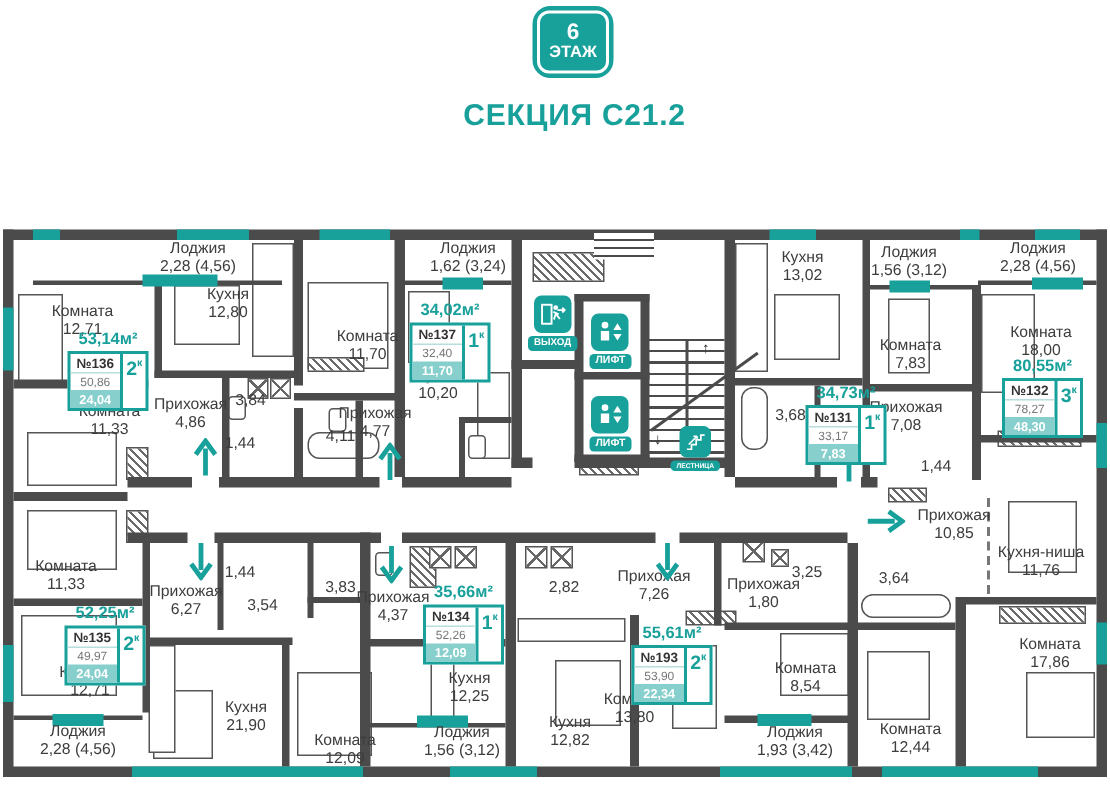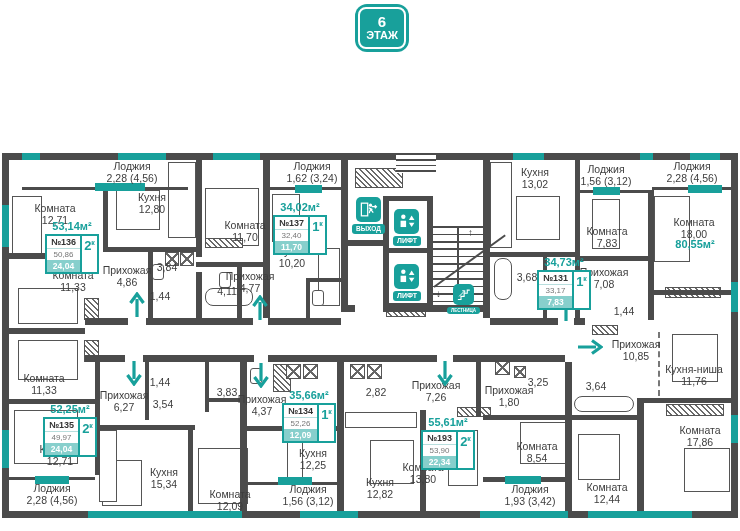--- a/index.html
+++ b/index.html
@@ -56,20 +56,21 @@
 <body>
 
 <div id="plan">
 
   <div id="floor-badge">
     <div class="inner">
       <span class="n">6</span>
       <span class="t">ЭТАЖ</span>
     </div>
   </div>
+  <div id="section-title">СЕКЦИЯ С21.2</div>
 
   <div class="w" style="left:2px;top:153px;width:736px;height:7px"></div>
   <div class="w" style="left:2px;top:511px;width:736px;height:7px"></div>
   <div class="w" style="left:2px;top:153px;width:7px;height:365px"></div>
   <div class="w" style="left:731px;top:153px;width:7px;height:365px"></div>
 
   <div class="w" style="left:263px;top:160px;width:7px;height:158px"></div>
   <div class="w" style="left:341px;top:160px;width:7px;height:152px"></div>
   <div class="w" style="left:483px;top:160px;width:7px;height:158px"></div>
   <div class="w" style="left:196px;top:160px;width:6px;height:97px"></div>
@@ -436,26 +437,26 @@
       <span class="a">12,71</span>
     </div>
   <div class="rl" style="left:52px;top:494px">
       <span>Лоджия</span>
       <span class="a">2,28 (4,56)</span>
     </div>
   <div class="rl" style="left:124px;top:401px">
       <span>Прихожая</span>
       <span class="a">6,27</span>
     </div>
-  <div class="rl" style="left:163px;top:404px">
+  <div class="rl" style="left:175px;top:404px">
       <span class="a">3,54</span>
     </div>
   <div class="rl" style="left:164px;top:478px">
       <span>Кухня</span>
-      <span class="a">15,34</span>
+      <span class="a">21,90</span>
     </div>
   <div class="rl" style="left:230px;top:500px">
       <span>Комната</span>
       <span class="a">12,09</span>
     </div>
   <div class="rl" style="left:227px;top:392px">
       <span class="a">3,83</span>
     </div>
   <div class="rl" style="left:160px;top:382px">
       <span class="a">1,44</span>
@@ -498,20 +499,31 @@
       <div class="ba2">7,83</div>
     </div>
         <div class="brooms">
           <span>1</span>
           <sup>к</sup>
         </div>
       </div>
   </div>
   <div class="badge" style="left:663px;top:239px">
     <div class="total">80,55м²</div>
+    <div class="bbox">
+        <div class="bleft">
+      <div class="bnum">№132</div>
+      <div class="ba1">78,27</div>
+      <div class="ba2">48,30</div>
+    </div>
+        <div class="brooms">
+          <span>3</span>
+          <sup>к</sup>
+        </div>
+      </div>
   </div>
   <div class="badge" style="left:416px;top:417px">
     <div class="total">55,61м²</div>
     <div class="bbox">
         <div class="bleft">
       <div class="bnum">№193</div>
       <div class="ba1">53,90</div>
       <div class="ba2">22,34</div>
     </div>
         <div class="brooms">

